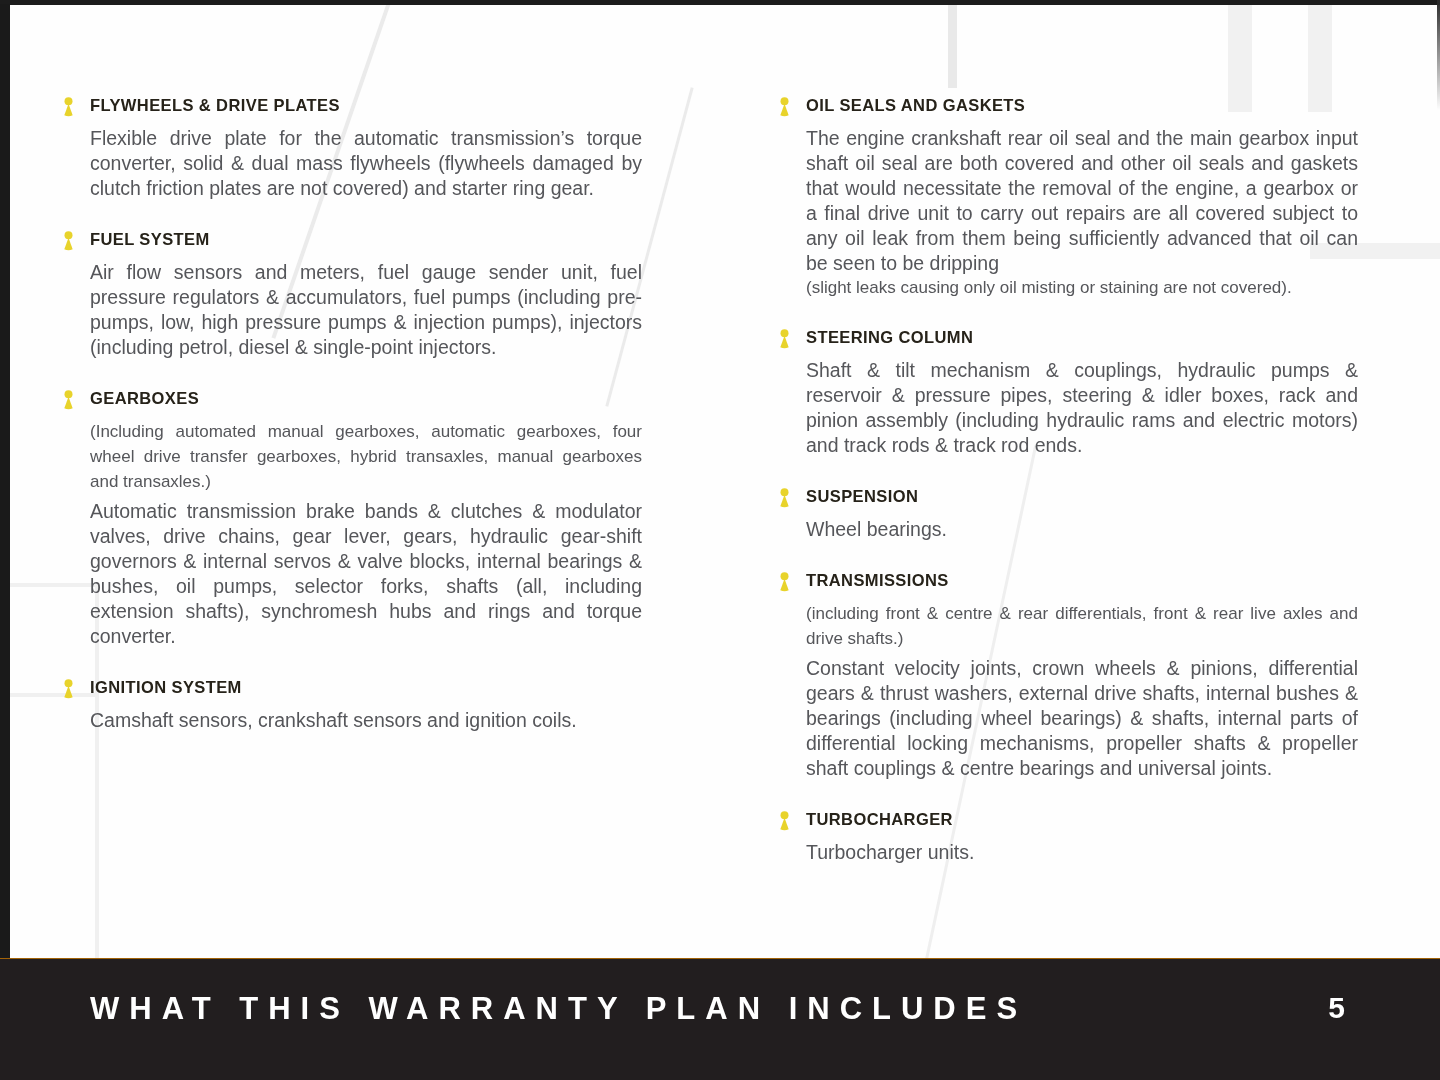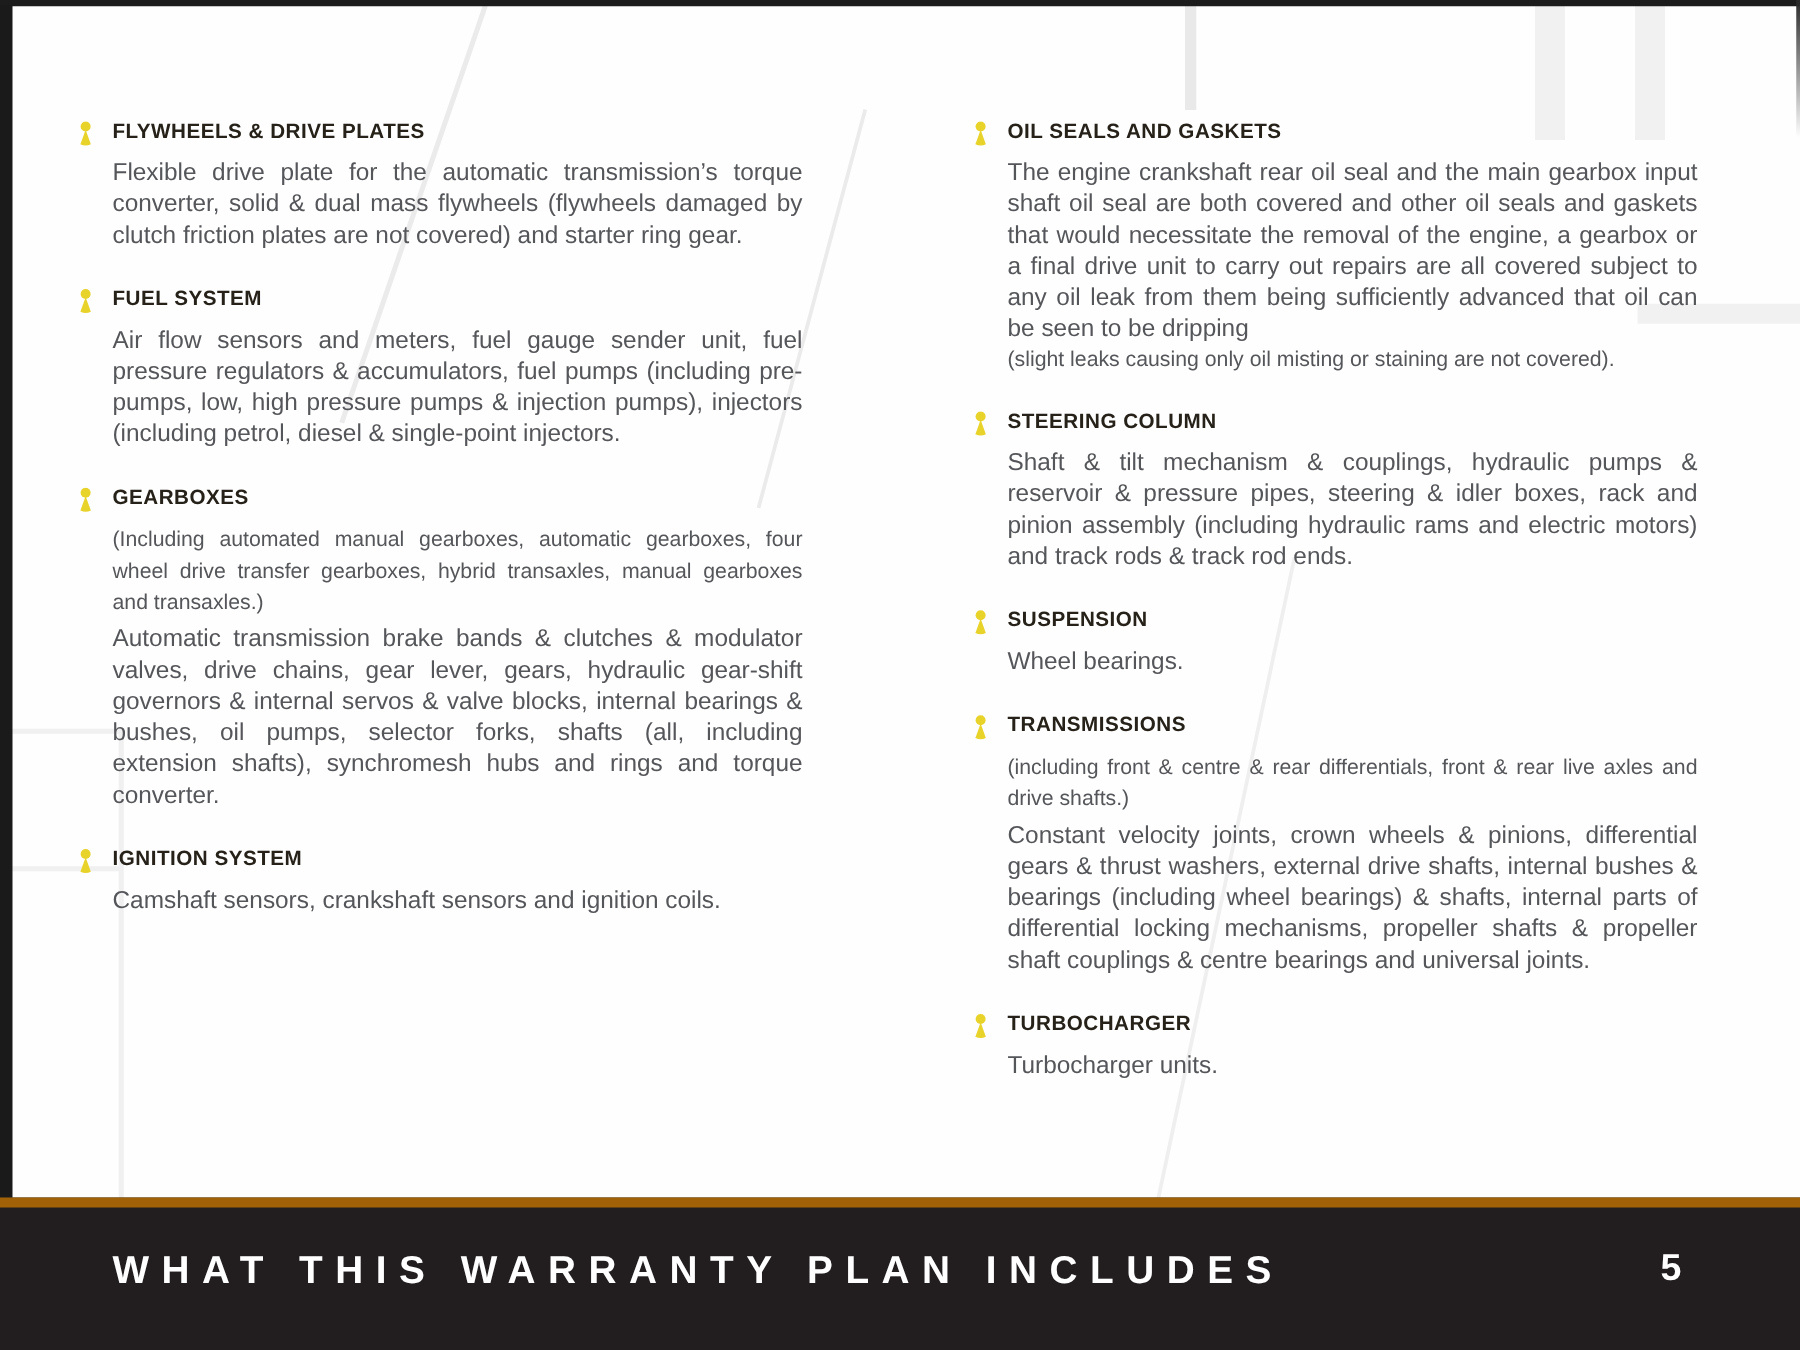--- a/index.html
+++ b/index.html
@@ -45,21 +45,21 @@
     font-size:16.5px; font-weight:700; color:#262219;
     letter-spacing:0.4px; margin-bottom:11px;
   }
   .sec p { color:#55565a; text-align:justify; }
   .sec-body  { font-size:19.5px; line-height:25px; }
   .sec-note  { font-size:17px;   line-height:25px; margin-bottom:5px; }
   .sec-small { font-size:17px;   line-height:23px; }
 
   .footer {
     position:absolute; left:0; right:0; top:958px; bottom:0;
-    background:#221e1f; border-top:8px solid #a16207;
+    background:#221e1f; border-top:1px solid #a16207;
     z-index:3;
   }
   .footer-title {
     position:absolute; left:90px; top:32px;
     color:#ffffff; font-size:31px; font-weight:700; letter-spacing:10px;
   }
   .footer-page {
     position:absolute; right:95px; top:32px;
     color:#ffffff; font-size:30px; font-weight:700;
   }

